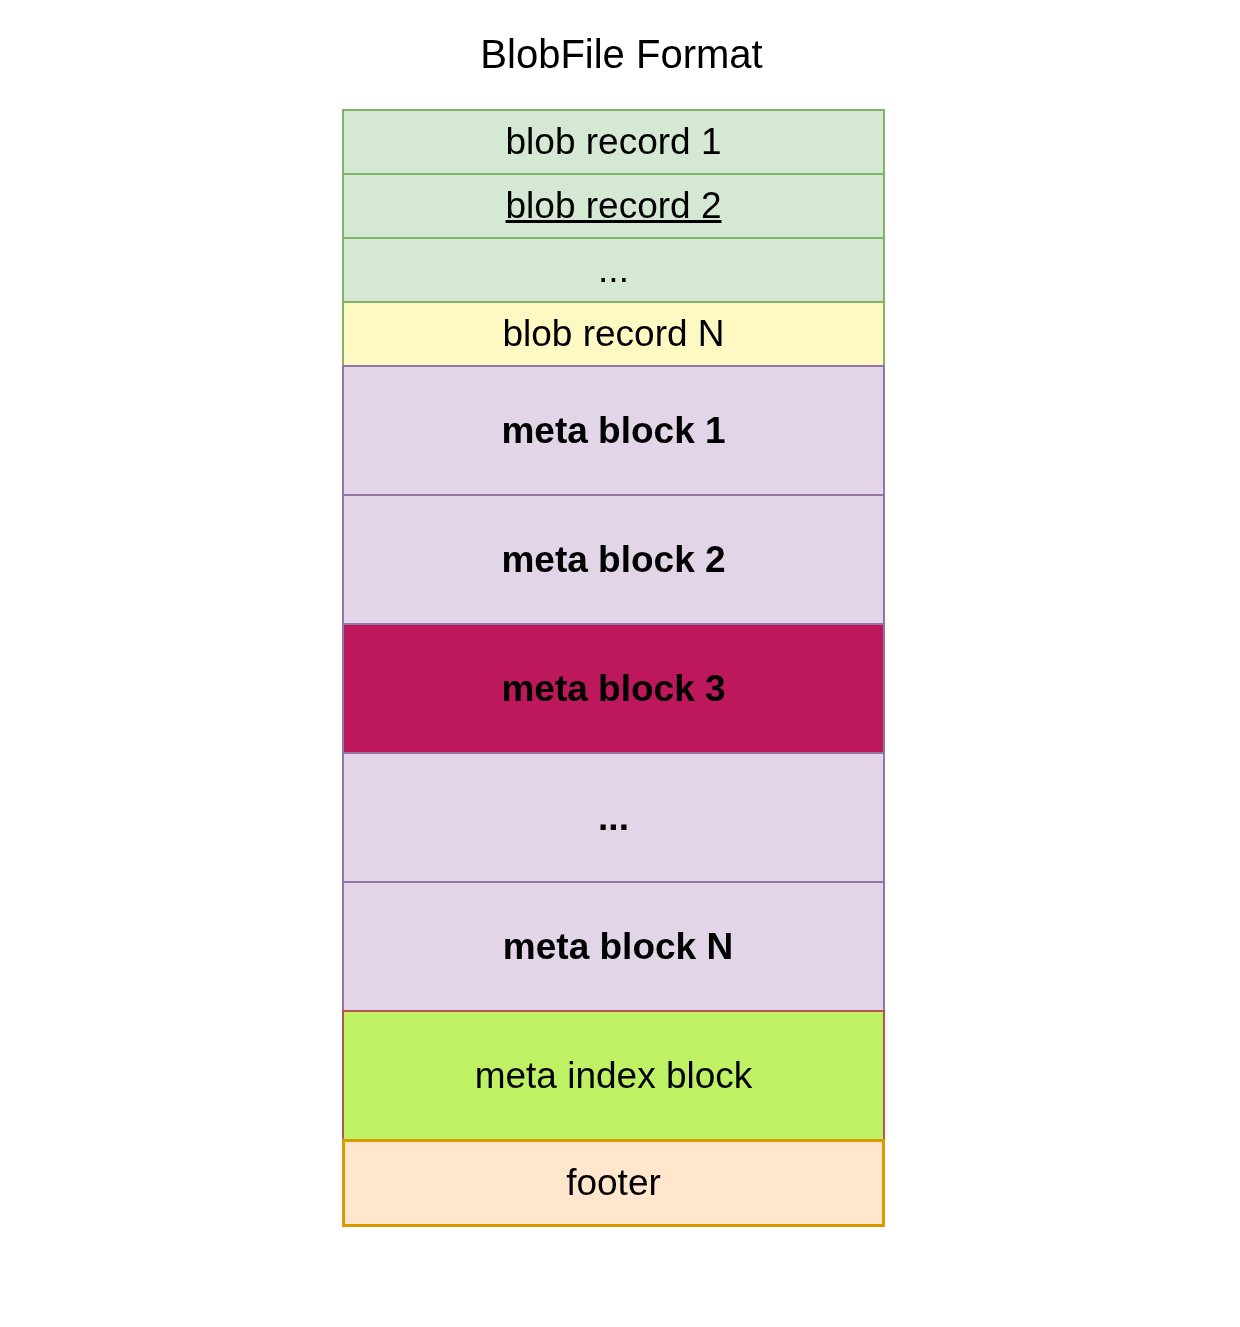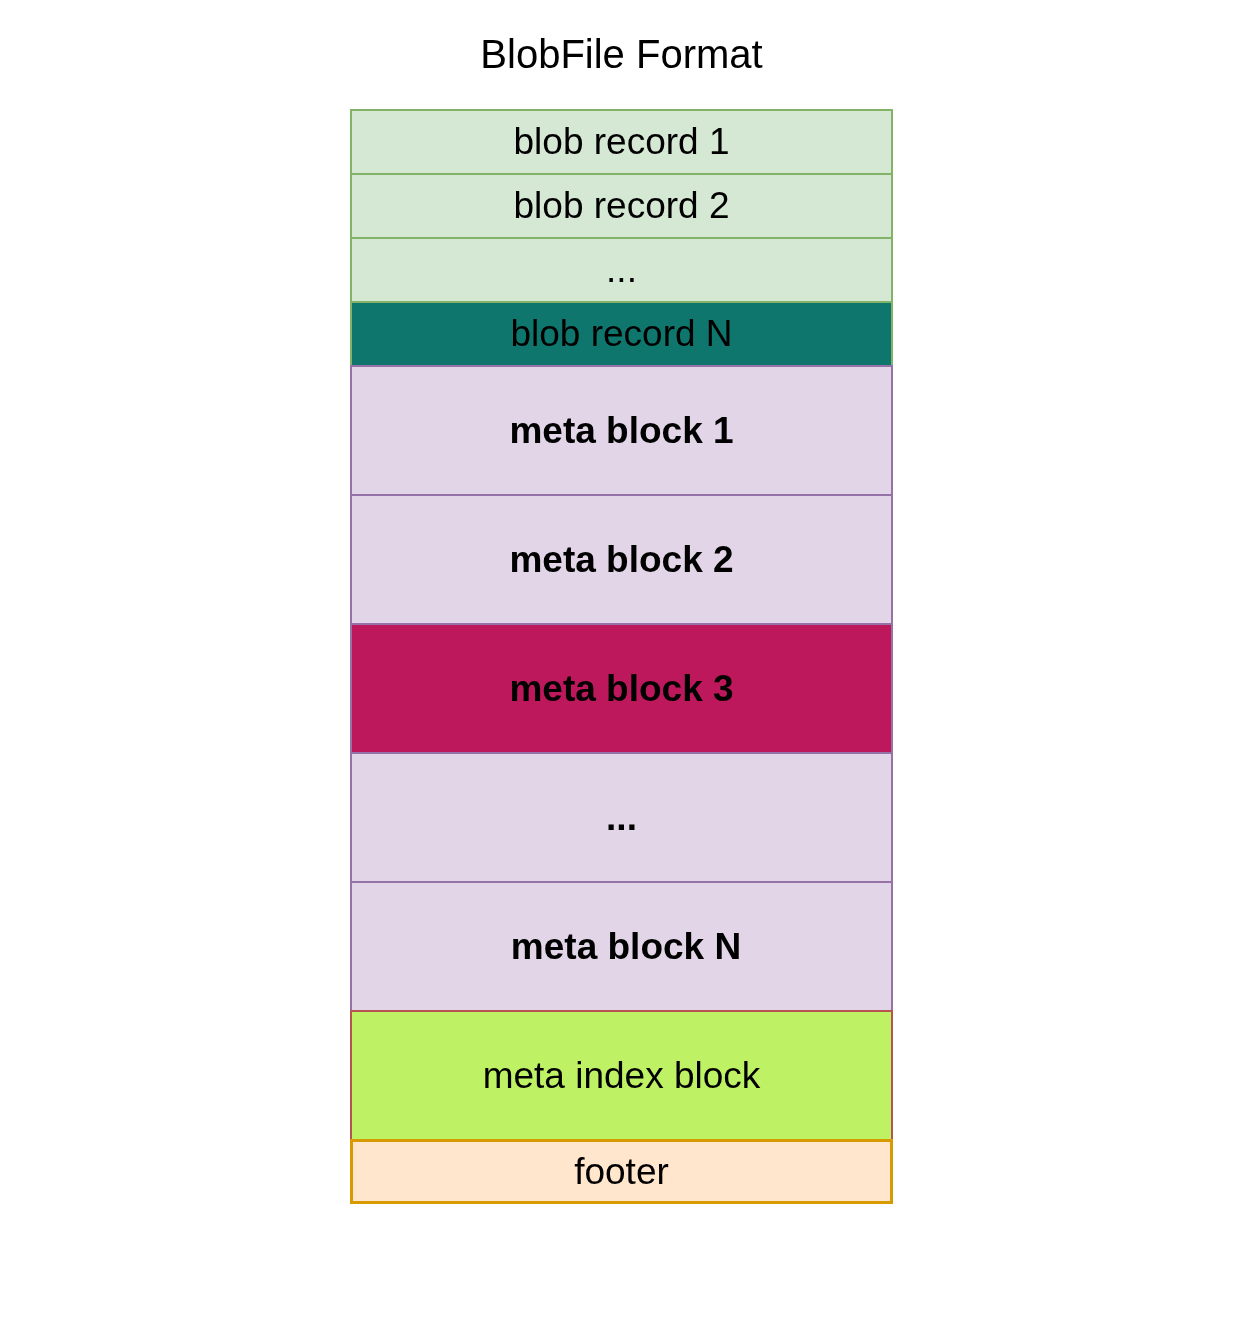--- a/index.html
+++ b/index.html
@@ -21,21 +21,21 @@
     top: 36px;
     width: 543px;
     text-align: center;
     font-size: 40px;
     line-height: 36px;
     color: #000000;
     white-space: nowrap;
   }
   .diagram-stack {
     position: absolute;
-    left: 350px;
+    left: 342px;
     top: 109px;
     width: 543px;
   }
   .block {
     box-sizing: border-box;
     width: 100%;
     border: 2px solid #666666;
     display: flex;
     align-items: center;
     justify-content: center;
@@ -43,38 +43,38 @@
   }
   .block:first-child { margin-top: 0; }
   .block-label {
     font-size: 37px;
     color: #000000;
     white-space: nowrap;
   }
   .blob-record      { height: 66px; }
   .meta-block       { height: 131px; font-weight: bold; }
   .meta-index-block { height: 131px; }
-  .footer           { height: 65px; border-width: 3px; }
+  .footer           { height: 88px; border-width: 3px; }
 </style>
 </head>
 <body>
 
 <div class="canvas">
   <div class="diagram-title">BlobFile Format</div>
   <div class="diagram-stack">
       <div class="block blob-record" style="background: rgb(213, 232, 212); border-color: rgb(130, 179, 102);">
         <span class="block-label" style="color: rgb(0, 0, 0);">blob record 1</span>
       </div>
       <div class="block blob-record" style="background: rgb(213, 232, 212); border-color: rgb(130, 179, 102);">
-        <span class="block-label" style="color: rgb(0, 0, 0);">blob record 2</span>
+        <span class="block-label" style="color: rgb(0, 0, 0); text-decoration: underline;">blob record 2</span>
       </div>
       <div class="block blob-record" style="background: rgb(213, 232, 212); border-color: rgb(130, 179, 102);">
         <span class="block-label" style="color: rgb(0, 0, 0);">...</span>
       </div>
-      <div class="block blob-record" style="background: #0f766e; border-color: rgb(130, 179, 102);">
+      <div class="block blob-record" style="background: #fef9c3; border-color: rgb(130, 179, 102);">
         <span class="block-label" style="color: rgb(0, 0, 0);">blob record N</span>
       </div>
       <div class="block meta-block" style="background: rgb(225, 213, 231); border-color: rgb(150, 115, 166);">
         <span class="block-label" style="color: rgb(0, 0, 0);">meta block 1</span>
       </div>
       <div class="block meta-block" style="background: rgb(225, 213, 231); border-color: rgb(150, 115, 166);">
         <span class="block-label" style="color: rgb(0, 0, 0);">meta block 2</span>
       </div>
       <div class="block meta-block" style="background: #be185d; border-color: rgb(150, 115, 166);">
         <span class="block-label" style="color: rgb(0, 0, 0);">meta block 3</span>

